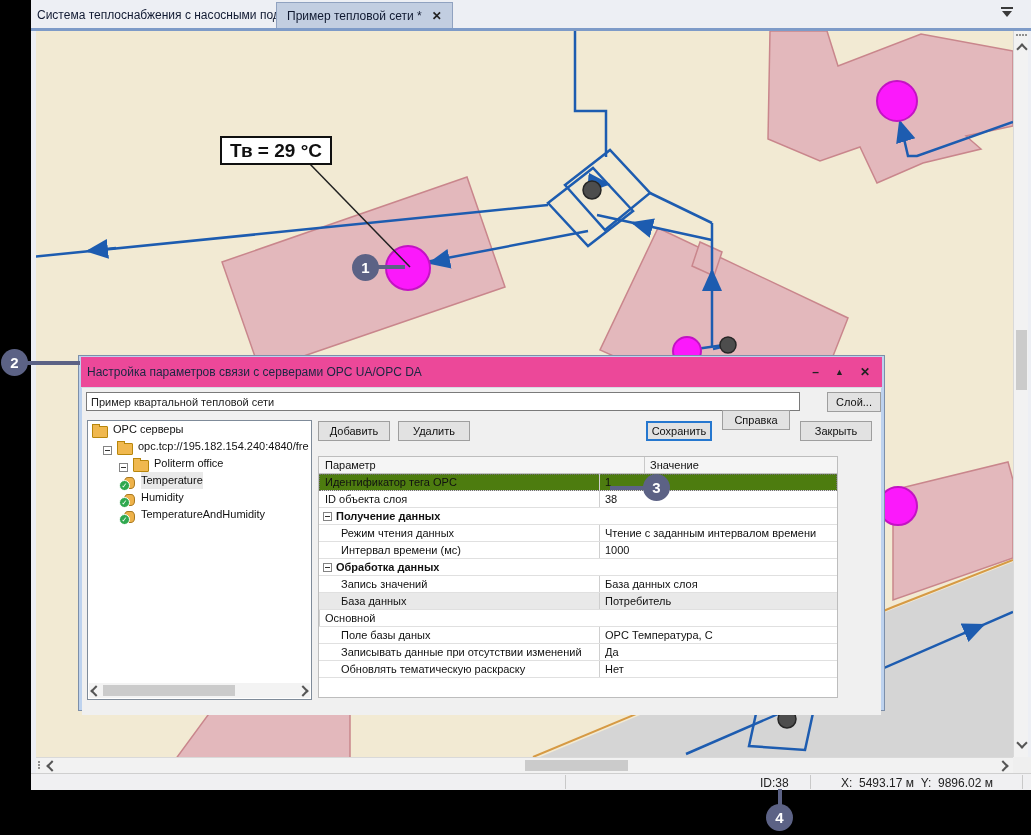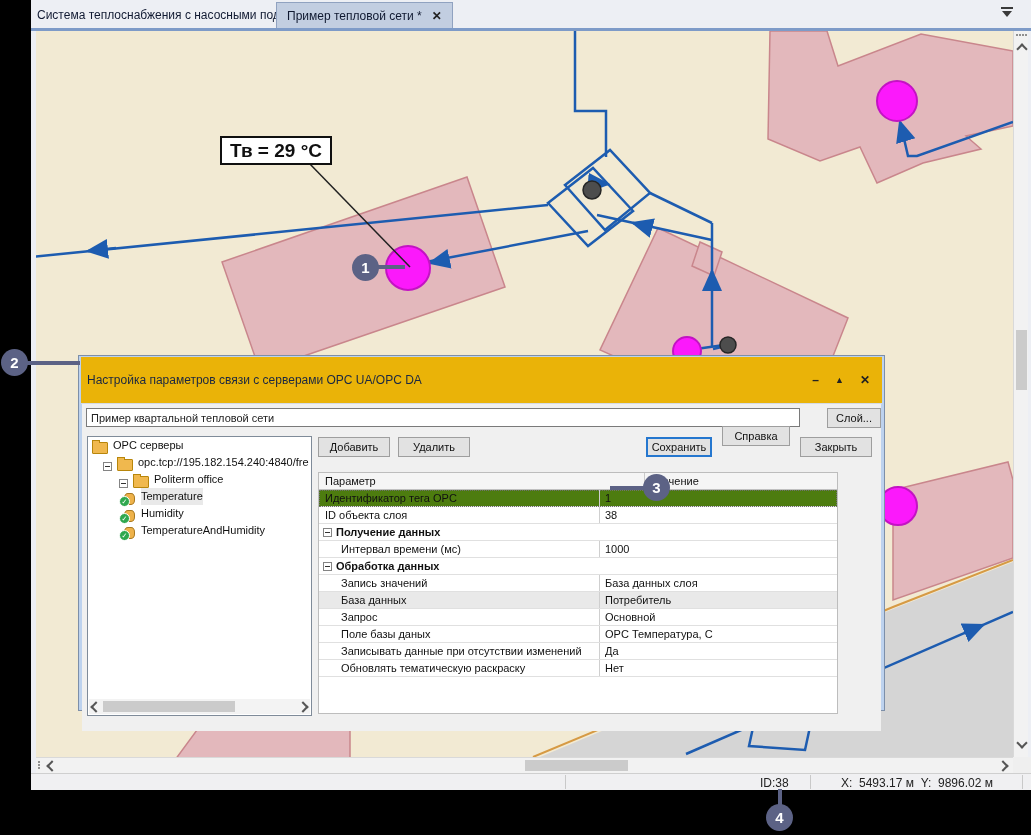--- a/index.html
+++ b/index.html
@@ -51,22 +51,22 @@
   
   .statusbar{position:absolute;left:0;top:773px;width:1000px;height:17px;background:#f0f0f2;
     border-top:1px solid #cfcfcf;box-sizing:border-box;font-size:12px;color:#222;z-index:2;}
   .statusbar .sep{position:absolute;top:1px;bottom:1px;width:1px;background:#c9c9c9;}
   .status-id{position:absolute;left:729px;top:2px;}
   .status-xy{position:absolute;left:810px;top:2px;white-space:pre;}
 
   
   .dialog{position:absolute;left:78px;top:355px;width:807px;height:356px;z-index:20;
     background:#bdd2ee;border:1px solid #7d8fa9;box-sizing:border-box;font-size:11px;}
-  .dlg-title{height:22px;margin:1px 2px 0 2px;background:#eab308;border-bottom:1px solid #d5dbe4;
-    display:flex;align-items:center;padding:12px 6px;font-size:12px;color:#1a2742;}
+  .dlg-title{height:22px;margin:1px 2px 0 2px;background:#ec4899;border-bottom:1px solid #d5dbe4;
+    display:flex;align-items:center;padding:4px 6px;font-size:12px;color:#1a2742;}
   .dlg-title .winbtns{margin-left:auto;display:flex;align-items:center;gap:16px;color:#222;padding-right:6px;}
   .dlg-title .winbtns span{cursor:default;font-weight:bold;}
   .wb-roll{font-size:9px;}
   .dlg-body{position:relative;margin:0 3px 3px 3px;height:327px;background:#f0f0f0;}
 
   .name-input{position:absolute;left:4px;top:4px;width:714px;height:19px;box-sizing:border-box;
     background:#fff;border:1px solid #7a7a7a;font-size:11px;font-family:"Liberation Sans",sans-serif;
     padding:0 4px;color:#222;}
   .btn{position:absolute;height:20px;box-sizing:border-box;background:#e2e2e2;border:1px solid #9e9e9e;
     font-size:11px;color:#111;display:flex;align-items:center;justify-content:center;cursor:default;}
@@ -329,20 +329,28 @@
         <div class="cell cp">
             <span class="expbox"></span>
           <span>Получение данных</span>
           </div>
         <div class="cell cv" style="border-left:none">
             <span></span>
           </div>
       </div>
       <div class="trow row-child">
         <div class="cell cp">
+            <span>Режим чтения данных</span>
+          </div>
+        <div class="cell cv">
+            <span>Чтение с заданным интервалом времени</span>
+          </div>
+      </div>
+      <div class="trow row-child">
+        <div class="cell cp">
             <span>Интервал времени (мс)</span>
           </div>
         <div class="cell cv">
             <span>1000</span>
           </div>
       </div>
       <div class="trow row-group">
         <div class="cell cp">
             <span class="expbox"></span>
           <span>Обработка данных</span>
@@ -361,23 +369,20 @@
       </div>
       <div class="trow row-child row-hl">
         <div class="cell cp">
             <span>База данных</span>
           </div>
         <div class="cell cv">
             <span>Потребитель</span>
           </div>
       </div>
       <div class="trow row-child">
-        <div class="cell cp">
-            <span>Запрос</span>
-          </div>
         <div class="cell cv">
             <span>Основной</span>
           </div>
       </div>
       <div class="trow row-child">
         <div class="cell cp">
             <span>Поле базы даных</span>
           </div>
         <div class="cell cv">
             <span>OPC Температура, С</span>

